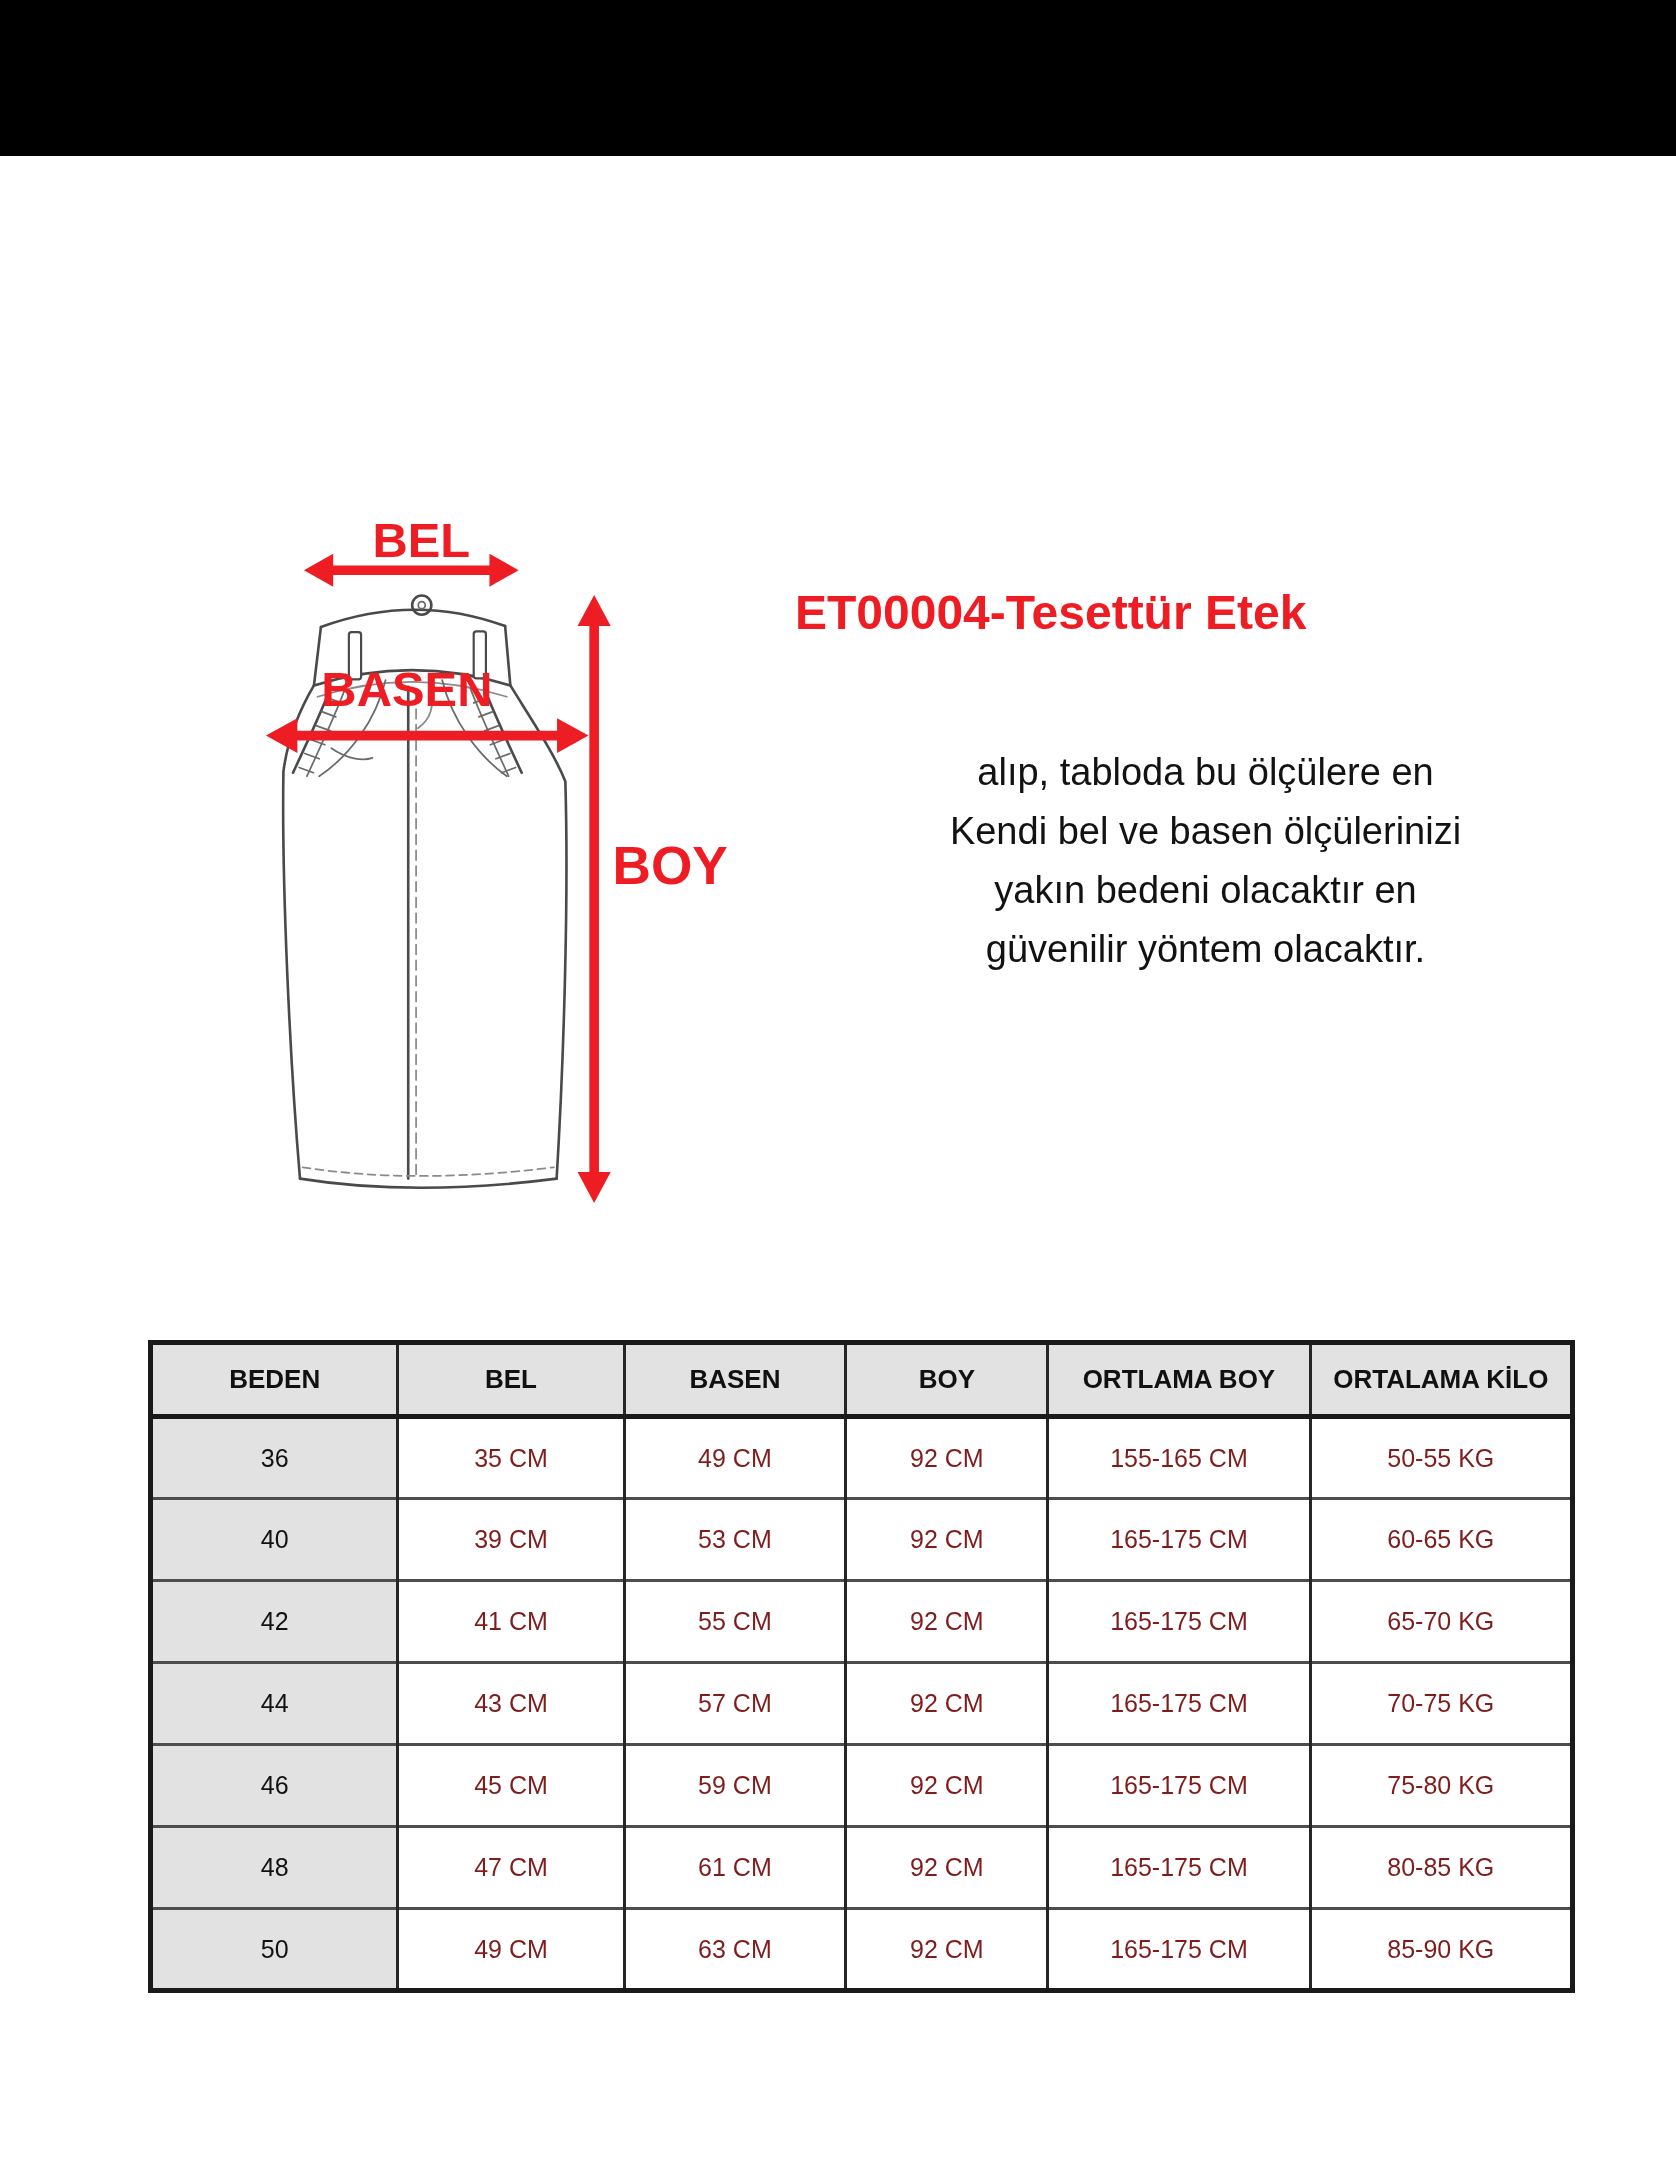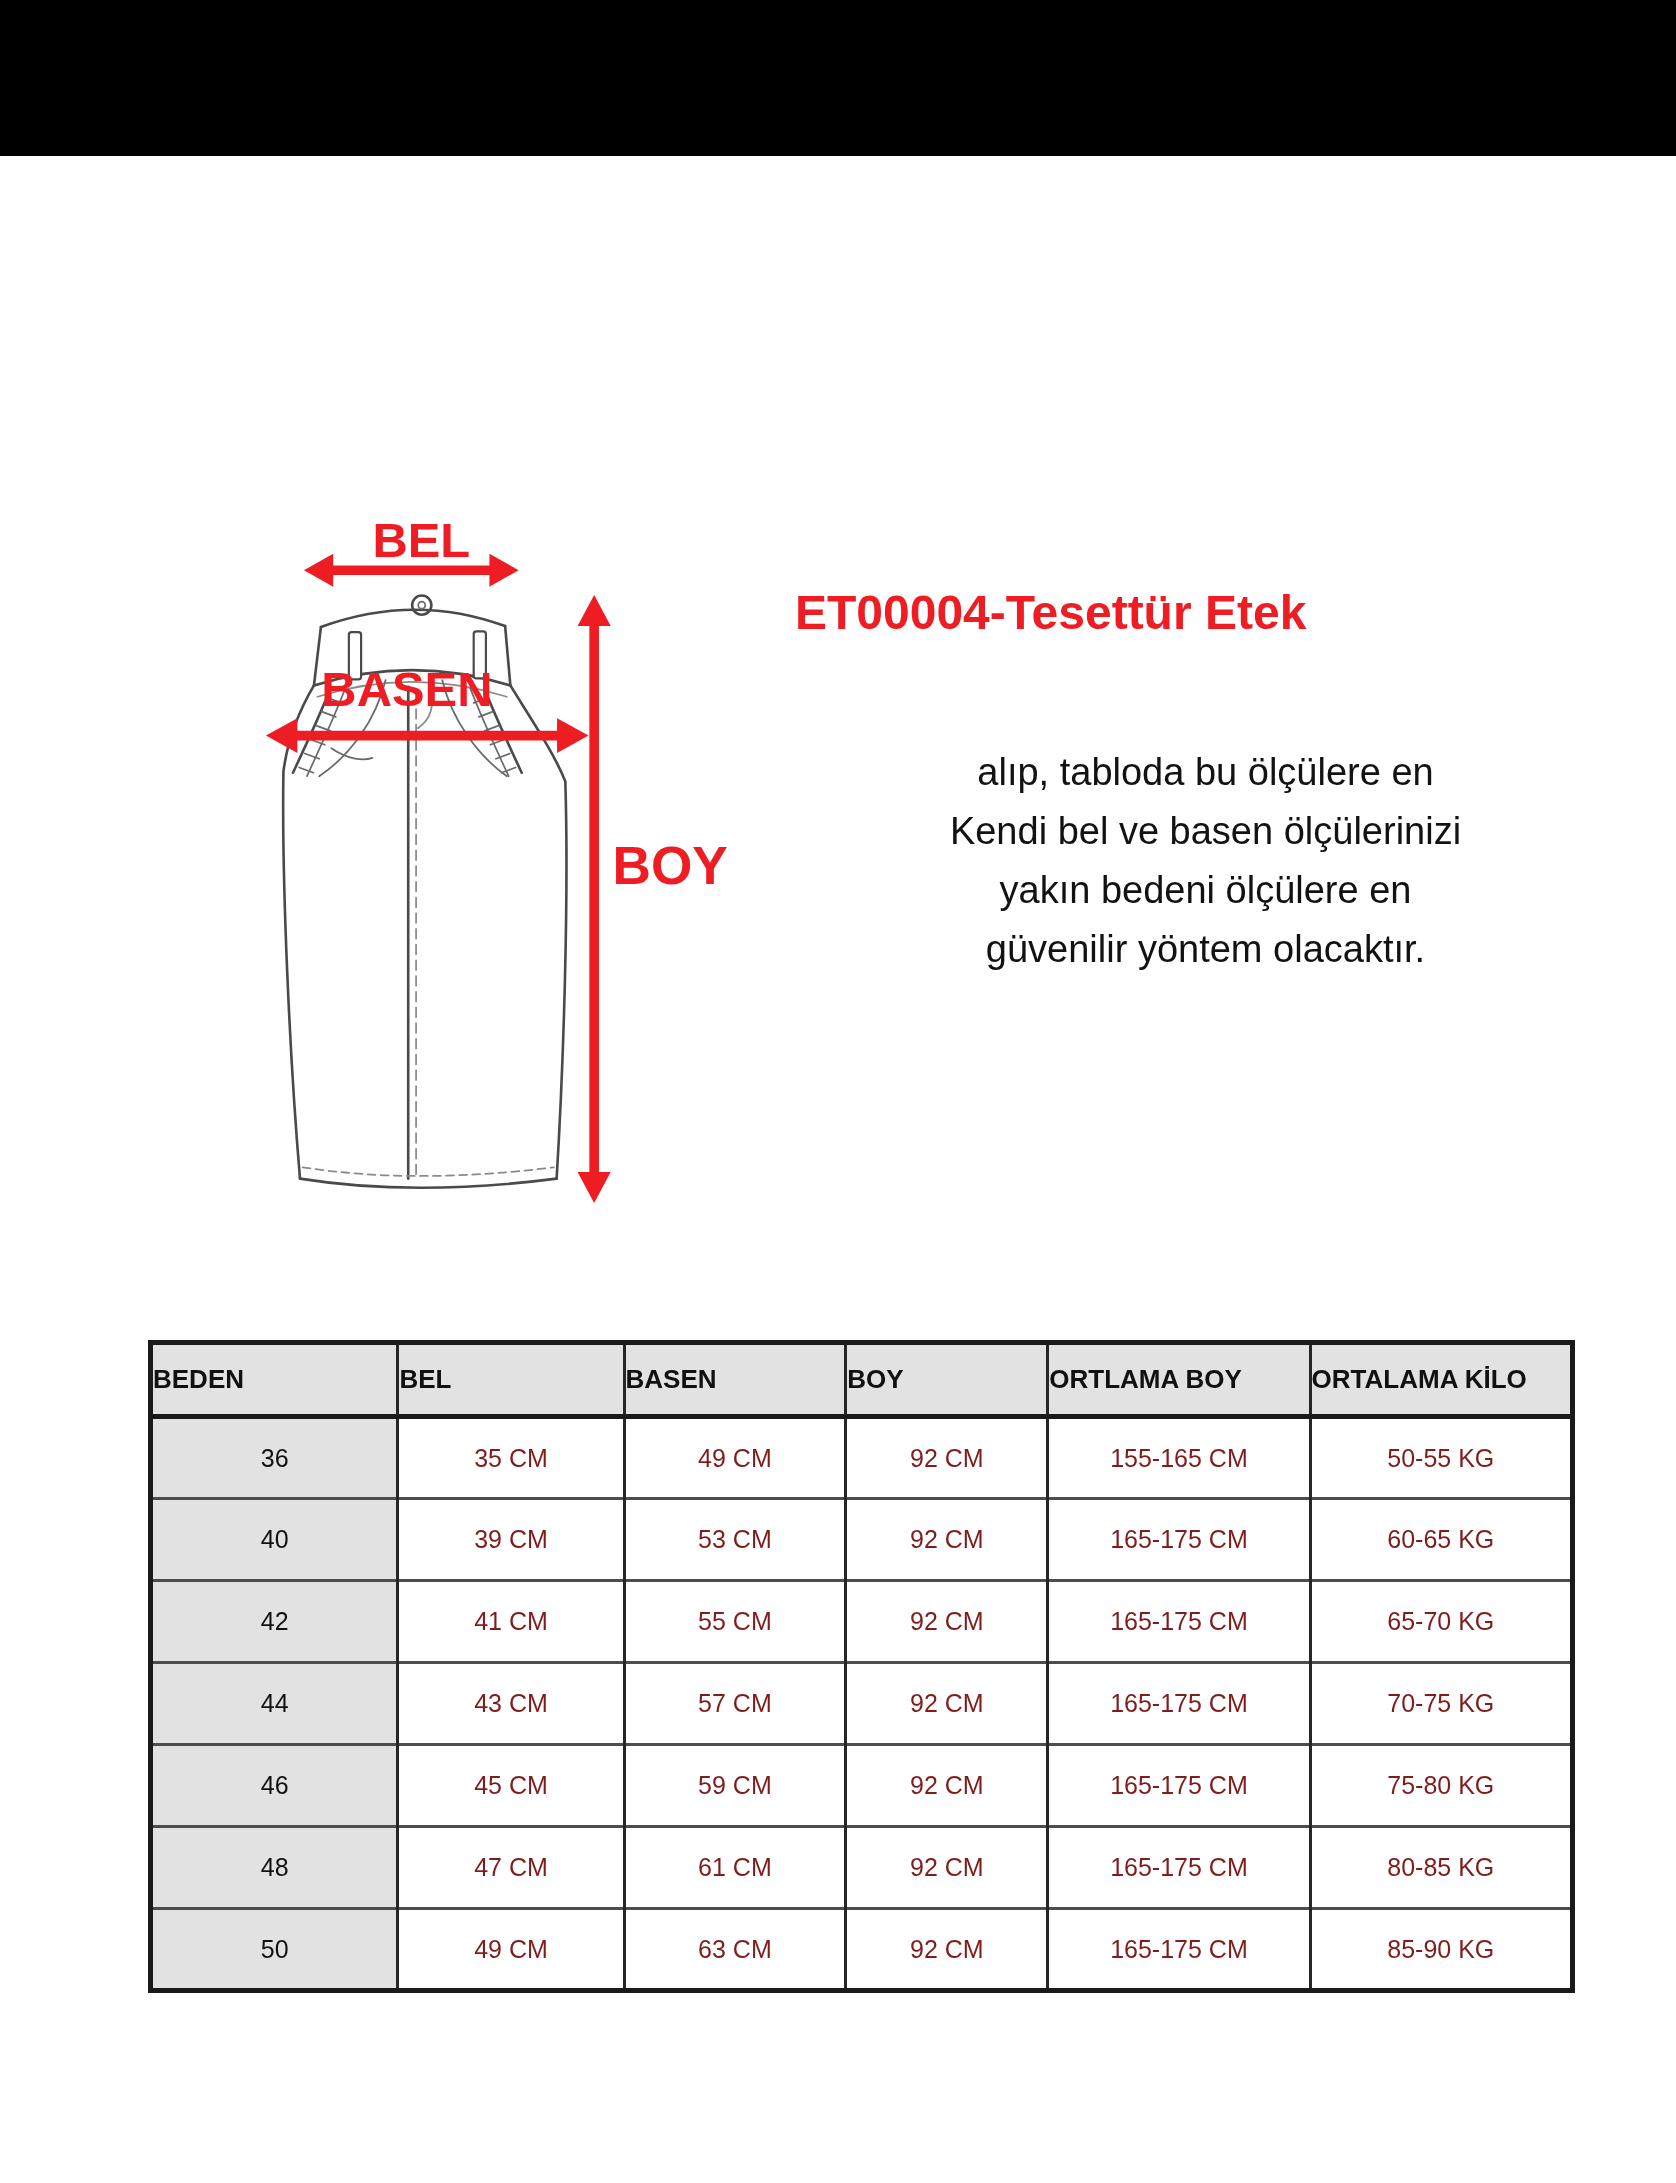--- a/index.html
+++ b/index.html
@@ -24,21 +24,21 @@
   .red-head{fill:var(--accent-red);stroke:none}
   .red-label{fill:var(--accent-red);font-family:"Liberation Sans",sans-serif;font-weight:bold}
   .product-title{position:absolute;left:795px;top:428px;width:821px;
     font-size:48px;font-weight:bold;color:var(--accent-red);line-height:1.2}
   .size-note{position:absolute;left:795px;top:587px;width:821px;text-align:center;
     font-size:38px;line-height:59px;color:#121212}
   .table-wrap{position:absolute;left:148px;top:1184px;width:1427px}
   table.size-table{width:100%;border-collapse:collapse;table-layout:fixed;background:#fff;
     border:5.2px solid var(--table-border-dark)}
   table.size-table th{height:74px;background:var(--table-header-bg);font-size:26px;font-weight:bold;
-    color:#111;text-align:left;vertical-align:middle;
+    color:#111;text-align:center;vertical-align:middle;
     border-bottom:5.2px solid var(--table-border-dark);border-right:3.5px solid #262626}
   table.size-table td{height:82px;font-size:25px;color:#7f1d1d;text-align:center;vertical-align:middle;
     border-right:3.5px solid #262626;border-top:3.1px solid var(--table-row-line)}
   table.size-table tbody tr:first-child td{border-top:none}
   table.size-table th:last-child,table.size-table td:last-child{border-right:none}
   table.size-table td.size-col{background:var(--table-header-bg);font-weight:normal;color:#111}
 </style>
 </head>
 <body>
 
@@ -115,21 +115,21 @@
       <polygon class="red-head" points="800,245 762,316 838,316"></polygon>
       <polygon class="red-head" points="800,1638 762,1567 838,1567"></polygon>
     </g>
   </svg>
 
   <div class="product-title">ET00004-Tesettür Etek</div>
 
   <div class="size-note">
     <div>alıp, tabloda bu ölçülere en</div>
     <div>Kendi bel ve basen ölçülerinizi</div>
-    <div>yakın bedeni ölçülere en</div>
+    <div>yakın bedeni olacaktır en</div>
     <div>güvenilir yöntem olacaktır.</div>
   </div>
 
   <div class="table-wrap">
     <table class="size-table">
       <colgroup>
         <col style="width:17.4%">
           <col style="width:15.9%">
           <col style="width:15.6%">
         <col style="width:14.2%">

